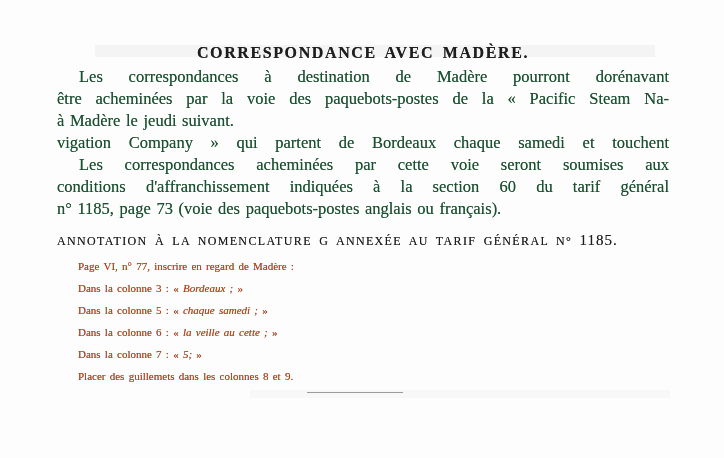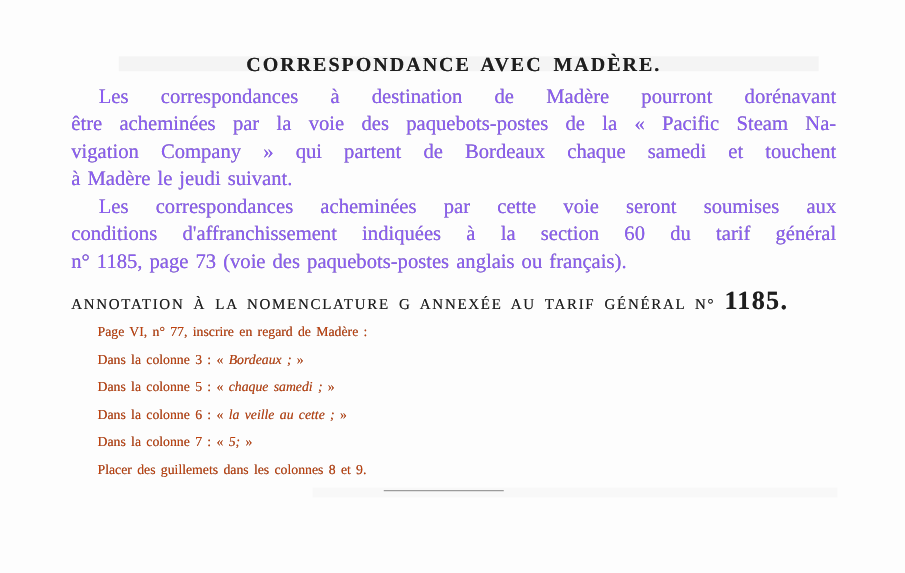--- a/index.html
+++ b/index.html
@@ -31,44 +31,43 @@
     text-shadow:0 0 0.5px rgba(20,20,20,0.7);
     margin-bottom:6px;
     height:16px;
   }
   .para .line{
     font-size:16.5px;
     line-height:22px;
     height:22px;
     text-align:justify;
     text-align-last:justify;
-    color:#8b5cf6;
+    color:#14532d;
     text-shadow:0 0 0.5px rgba(25,25,25,0.55);
     word-spacing:1.5px;
   }
   .para .line.first{ text-indent:22px; }
   .para .line.last{
     text-align:left;
     text-align-last:left;
   }
   .annotation-heading{
     margin-top:11px;
     font-size:12px;
     letter-spacing:1.35px;
     word-spacing:3px;
     color:#1e1e1e;
     text-shadow:0 0 0.5px rgba(20,20,20,0.65);
     height:18px;
     line-height:18px;
     white-space:nowrap;
   }
   .annotation-heading .num{
-    font-size:21px;
+    font-size:15px;
     letter-spacing:1px;
-    font-weight:bold;
   }
   .instructions{
     margin-top:6px;
     padding-left:21px;
   }
   .instructions .iline{
     font-size:11px;
     line-height:22px;
     height:22px;
     color:#c2410c;
@@ -93,22 +92,22 @@
 <div class="scan-band" style="left:95px;top:45px;width:560px;height:12px;"></div>
 <div class="scan-band" style="left:250px;top:390px;width:420px;height:8px;background:rgba(0,0,0,0.018);"></div>
 
 <div class="page">
 
   <div class="doc-title">CORRESPONDANCE AVEC MADÈRE.</div>
 
   <div class="para">
     <div class="line first">Les correspondances à destination de Madère pourront dorénavant</div>
     <div class="line">être acheminées par la voie des paquebots-postes de la « Pacific Steam Na-</div>
+    <div class="line last">à Madère le jeudi suivant.</div>
     <div class="line">vigation Company » qui partent de Bordeaux chaque samedi et touchent</div>
-    <div class="line last">à Madère le jeudi suivant.</div>
   </div>
 
   <div class="para">
     <div class="line first">Les correspondances acheminées par cette voie seront soumises aux</div>
     <div class="line">conditions d'affranchissement indiquées à la section 60 du tarif général</div>
     <div class="line last">n° 1185, page 73 (voie des paquebots-postes anglais ou français).</div>
   </div>
 
   <div class="annotation-heading">
     <span>ANNOTATION À LA NOMENCLATURE G ANNEXÉE AU TARIF GÉNÉRAL N°</span>

